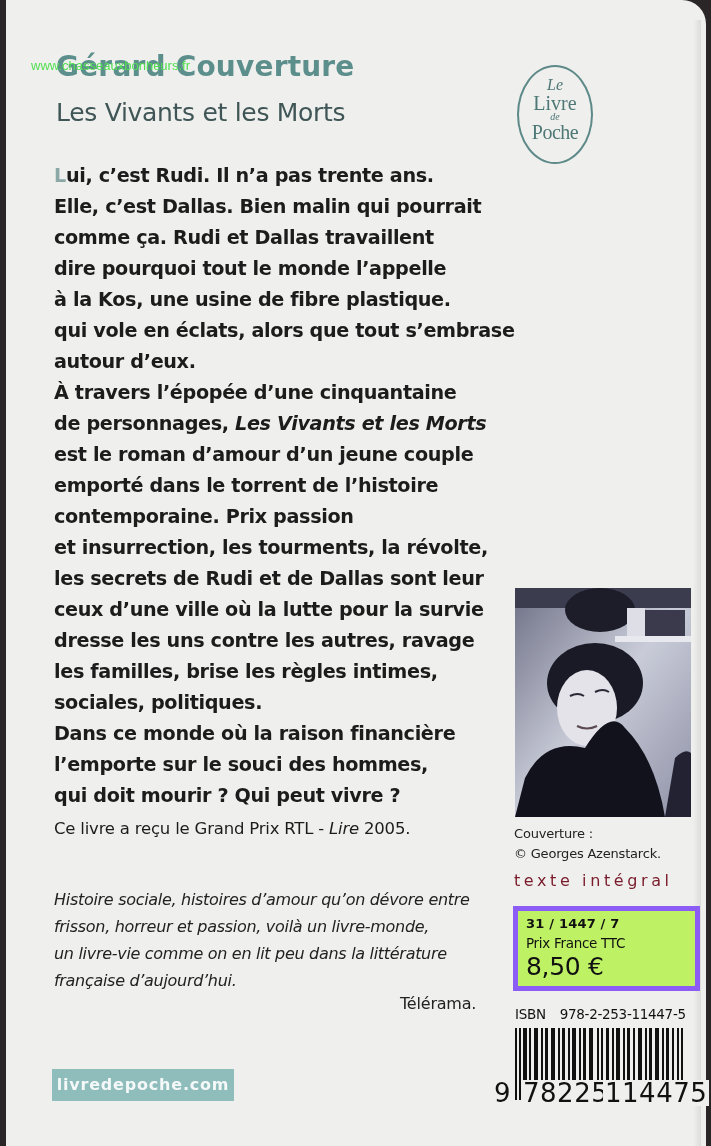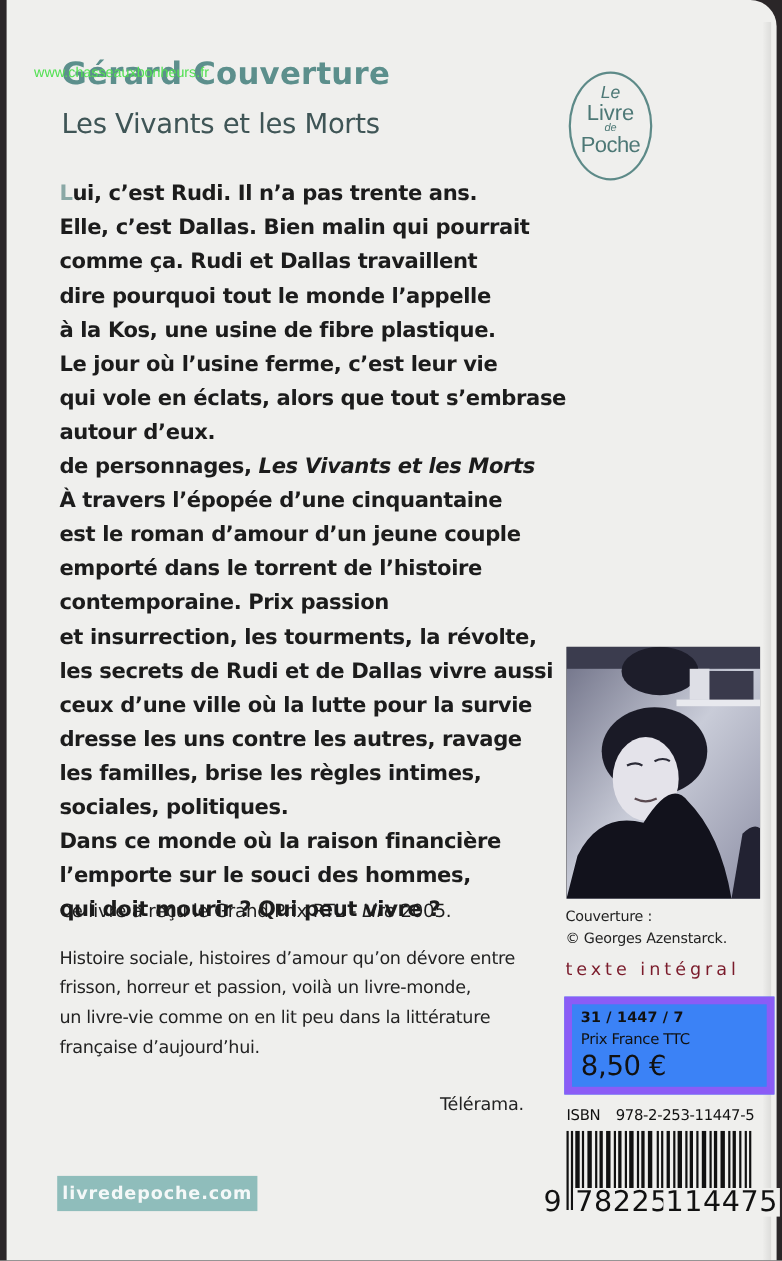--- a/index.html
+++ b/index.html
@@ -1,38 +1,38 @@
 <!DOCTYPE html>
 <html><head>
 <meta charset="utf-8">
 <style>
   html, body { margin:0; padding:0; }
   body { width:711px; height:1146px; background:#2a2628; position:relative; overflow:hidden; font-family:"DejaVu Sans", sans-serif; }
   .cover { position:absolute; left:6px; top:0; width:700px; height:1146px; background:#efefed; border-top-right-radius:24px; }
   .watermark { position:absolute; left:31px; top:58px; font-size:13px; color:#52e052; font-family:"Liberation Sans", sans-serif; letter-spacing:0; z-index:3; }
   .author { position:absolute; left:56px; top:50px; font-size:28px; font-weight:bold; color:#5c8f8c; font-family:"DejaVu Sans", sans-serif; letter-spacing:0.2px; }
   .title { position:absolute; left:56px; top:98px; font-size:25px; color:#3f5556; font-family:"DejaVu Sans", sans-serif; font-weight:normal; letter-spacing:-0.3px; }
-  .logo { position:absolute; left:517px; top:65px; width:72px; height:95px; border:2px solid #5d8a88; border-radius:50%; text-align:center; color:#4d7876; font-family:Liberation Sans, sans-serif; }
+  .logo { position:absolute; left:517px; top:65px; width:72px; height:95px; border:2px solid #5d8a88; border-radius:50%; text-align:center; color:#4d7876; font-family:Liberation Serif, serif; }
   .logo .le { display:block; font-style:italic; font-size:16px; margin-top:10px; line-height:16px; }
   .logo .livre { display:block; font-size:20px; line-height:20px; }
   .logo .de { display:block; font-style:italic; font-size:10px; line-height:8px; }
   .logo .poche { display:block; font-size:20px; line-height:22px; letter-spacing:-0.5px; }
   .blurb { position:absolute; left:54px; top:160px; width:430px; font-size:19.2px; line-height:31px; color:#1c1c1c; font-family:"DejaVu Sans", sans-serif; letter-spacing:-0.35px;font-weight:bold; }
   .blurb .line { display:block; white-space:nowrap; }
   .dropcap { color:#8aa8a6; }
   .prize { position:absolute; left:54px; top:819px; font-size:16.5px; color:#1c1c1c; letter-spacing:-0.2px; white-space:nowrap; }
-  .quote { position:absolute; left:54px; top:857px; width:440px; font-size:16px; line-height:27px; color:#222; letter-spacing:-0.3px; }
+  .quote { position:absolute; left:54px; top:886px; width:440px; font-size:16px; line-height:27px; color:#222; font-style:italic; letter-spacing:-0.3px; }
   .quote .line { display:block; white-space:nowrap; }
   .quote-source { position:absolute; left:400px; top:994px; font-size:16px; color:#222; letter-spacing:-0.2px; }
   .photo { position:absolute; left:515px; top:588px; width:176px; height:229px; background:#1c1c28; overflow:hidden; }
   .photo svg { display:block; }
   .credit { position:absolute; left:514px; top:824px; font-size:13px; line-height:20px; color:#222; letter-spacing:-0.2px; }
   .credit span { display:block; }
   .integral { position:absolute; left:514px; top:871px; font-size:16px; color:#7a1b2b; letter-spacing:3.6px; white-space:nowrap; }
-  .pricebox { position:absolute; left:513px; top:906px; width:177px; height:75px; border:7px solid #8b5cf6; background:#3b82f6; }
+  .pricebox { position:absolute; left:513px; top:906px; width:177px; height:75px; border:5px solid #8b5cf6; background:#bef264; }
   .pricebox .code { position:absolute; left:8px; top:5px; font-size:13px; font-weight:bold; color:#111; letter-spacing:0.2px; }
   .pricebox .ttc { position:absolute; left:8px; top:24px; font-size:13.5px; color:#111; letter-spacing:-0.3px; }
   .pricebox .price { position:absolute; left:8px; top:41px; font-size:25px; font-weight:normal; color:#111; letter-spacing:-0.3px; }
   .isbn { position:absolute; left:515px; top:1006px; font-size:13.5px; color:#111; white-space:nowrap; letter-spacing:-0.3px;text-align:center; }
   .isbn .label { margin-right:14px; }
   .barcode { position:absolute; left:513px; top:1028px; width:180px; height:72px; }
   .barcode-digits { position:absolute; top:1080px; font-size:26px; color:#111; font-family:"DejaVu Sans", sans-serif; background:#efefed; line-height:26px; letter-spacing:0.5px; padding:0 2px; }
   .weblink { position:absolute; left:52px; top:1069px; width:182px; height:32px; background:#8fbdbb; color:#f4f8f8; font-size:16px; font-weight:bold; line-height:32px; text-align:center; letter-spacing:0.8px; }
   .edge-shadow { position:absolute; right:5px; top:20px; width:8px; height:1126px; background:linear-gradient(to right, rgba(0,0,0,0), rgba(0,0,0,0.08)); }
 </style>
@@ -54,30 +54,29 @@
   <span class="de">de</span>
   <span class="poche">Poche</span>
 </div>
 
 <div class="blurb">
   <span class="line"><span class="dropcap">L</span><span>ui, c’est Rudi. Il n’a pas trente ans.</span></span>
   <span class="line">Elle, c’est Dallas. Bien malin qui pourrait</span>
   <span class="line">comme ça. Rudi et Dallas travaillent</span>
   <span class="line">dire pourquoi tout le monde l’appelle</span>
   <span class="line">à la Kos, une usine de fibre plastique.</span>
-  <span class="line">Le jour où l’usine ferme, c’est leur vie</span>
   <span class="line">qui vole en éclats, alors que tout s’embrase</span>
   <span class="line">autour d’eux.</span>
+  <span class="line">À travers l’épopée d’une cinquantaine</span>
   <span class="line"><span>de personnages, </span><em>Les Vivants et les Morts</em></span>
-  <span class="line">À travers l’épopée d’une cinquantaine</span>
   <span class="line">est le roman d’amour d’un jeune couple</span>
   <span class="line">emporté dans le torrent de l’histoire</span>
   <span class="line">contemporaine. Prix passion</span>
   <span class="line">et insurrection, les tourments, la révolte,</span>
-  <span class="line">les secrets de Rudi et de Dallas vivre aussi</span>
+  <span class="line">les secrets de Rudi et de Dallas sont leur</span>
   <span class="line">ceux d’une ville où la lutte pour la survie</span>
   <span class="line">dresse les uns contre les autres, ravage</span>
   <span class="line">les familles, brise les règles intimes,</span>
   <span class="line">sociales, politiques.</span>
   <span class="line">Dans ce monde où la raison financière</span>
   <span class="line">l’emporte sur le souci des hommes,</span>
   <span class="line">qui doit mourir ? Qui peut vivre ?</span>
 </div>
 
 <div class="prize"><span>Ce livre a reçu le Grand Prix RTL - </span><em>Lire</em><span> 2005.</span></div>

